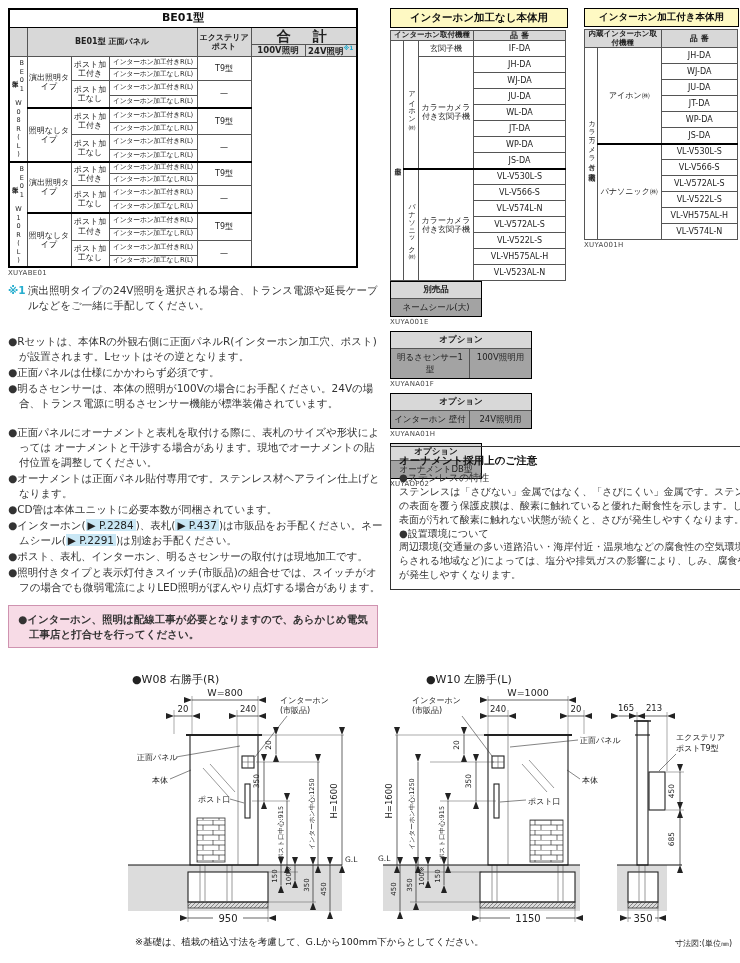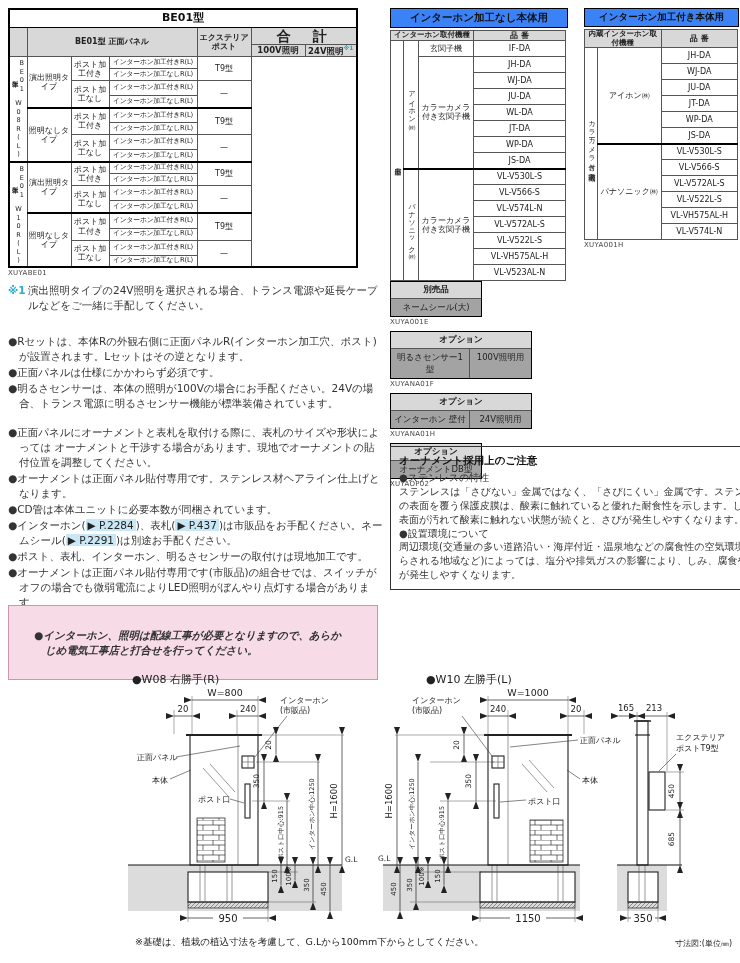--- a/index.html
+++ b/index.html
@@ -15,21 +15,21 @@
   body{
     width:740px;height:963px;position:relative;overflow:hidden;
     font-family:"DejaVu Sans","Liberation Sans",sans-serif;color:#333;
   }
   
   table{border-collapse:collapse;table-layout:fixed;}
   th,td{border:1px solid #555;text-align:center;vertical-align:middle;
         color:var(--ink);padding:0 1px;line-height:1.15;overflow:hidden;}
   th{background:var(--header-gray);font-weight:bold;font-size:8px;}
   .code{font-size:7px;color:#444;margin-top:1px;letter-spacing:.3px;}
-  .titlebar{border:1.5px solid #000;background:#3b82f6;font-weight:bold;
+  .titlebar{border:1.5px solid #000;background:#fef9c3;font-weight:bold;
             font-size:10.5px;text-align:center;padding:2px 0;margin-bottom:2px;color:#111;}
   .vtext{writing-mode:vertical-rl;text-orientation:upright;margin:0 auto;
          letter-spacing:.5px;line-height:1;}
   
   #main-table-block{position:absolute;left:8px;top:8px;width:352px;}
   .main-table{width:348px;border:2px solid #000;}
   .main-table .title-row th{background:#fff;font-size:11px;height:18px;color:#111;
                             border-bottom:1.5px solid #000;}
   .main-table td{font-size:8px;height:12px;background:#fff;}
   .main-table .panel-cell{font-size:6.8px;white-space:nowrap;letter-spacing:-.2px;}
@@ -56,21 +56,21 @@
   #footnote1 .fn-label{color:var(--accent-cyan);flex:0 0 20px;font-weight:bold;}
   #footnote1 .fn-text{flex:1;}
   #bullets{position:absolute;left:8px;top:334px;width:375px;font-size:10.5px;line-height:1.43;}
   .bullet{padding-left:11px;text-indent:-11px;margin-bottom:1px;}
   .bullet.groupend{margin-bottom:14px;}
   .plink{background:var(--link-bg);padding:0 2px;color:#222;cursor:pointer;}
   
   #pink-box{position:absolute;left:8px;top:605px;width:370px;background:var(--pink-bg);
             border:1px solid var(--pink-border);padding:6px 9px;font-size:10.5px;
             font-weight:bold;line-height:1.4;color:#333;}
-  #pink-box .bullet{margin:16px;font-style:italic;}
+  #pink-box .bullet{margin:0;}
   
   #option-boxes{position:absolute;left:390px;top:281px;width:190px;}
   .opt-box{border:1.5px solid #000;background:#a3a3a3;}
   .opt-head{background:var(--header-gray);font-weight:bold;font-size:8.5px;
             text-align:center;padding:2px 0;border-bottom:1px solid #555;color:var(--ink);}
   .opt-row{display:flex;}
   .opt-cell{font-size:8.5px;text-align:center;padding:2.5px 2px;flex:1;color:var(--ink);}
   .opt-cell + .opt-cell{border-left:1px solid #555;}
   .opt-wrap{margin-bottom:5px;}
   
@@ -335,21 +335,21 @@
 
 <div id="bullets">
   <div class="bullet">●Rセットは、本体Rの外観右側に正面パネルR(インターホン加工穴、ポスト)が設置されます。Lセットはその逆となります。</div>
   <div class="bullet">●正面パネルは仕様にかかわらず必須です。</div>
   <div class="bullet groupend">●明るさセンサーは、本体の照明が100Vの場合にお手配ください。24Vの場合、トランス電源に明るさセンサー機能が標準装備されています。</div>
   <div class="bullet">●正面パネルにオーナメントと表札を取付ける際に、表札のサイズや形状によっては オーナメントと干渉する場合があります。現地でオーナメントの貼付位置を調整してください。</div>
   <div class="bullet">●オーナメントは正面パネル貼付専用です。ステンレス材ヘアライン仕上げとなります。</div>
   <div class="bullet">●CD管は本体ユニットに必要本数が同梱されています。</div>
   <div class="bullet"><span>●インターホン(</span><span class="plink">▶ P.2284</span><span>)、表札(</span><span class="plink">▶ P.437</span><span>)は市販品をお手配ください。ネームシール(</span><span class="plink">▶ P.2291</span><span>)は別途お手配ください。</span></div>
   <div class="bullet">●ポスト、表札、インターホン、明るさセンサーの取付けは現地加工です。</div>
-  <div class="bullet">●オーナメントは正面パネル貼付専用です(市販品)の組合せでは、スイッチがオフの場合でも微弱電流によりLED照明がぼんやり点灯する場合があります。</div>
+  <div class="bullet">●照明付きタイプと表示灯付きスイッチ(市販品)の組合せでは、スイッチがオフの場合でも微弱電流によりLED照明がぼんやり点灯する場合があります。</div>
 </div>
 
 <div id="pink-box">
   <div class="bullet">●インターホン、照明は配線工事が必要となりますので、あらかじめ電気工事店と打合せを行ってください。</div>
 </div>
 
 <div id="option-boxes">
   <div class="opt-wrap" style="width:92px">
     <div class="opt-box">
       <div class="opt-head">別売品</div>

